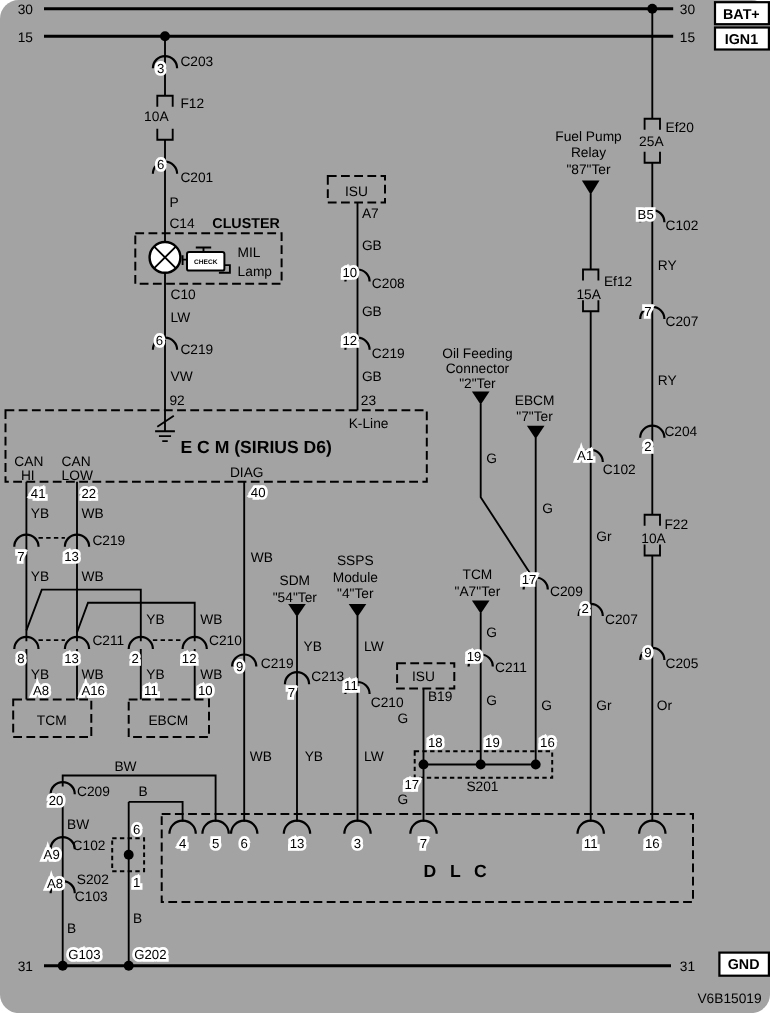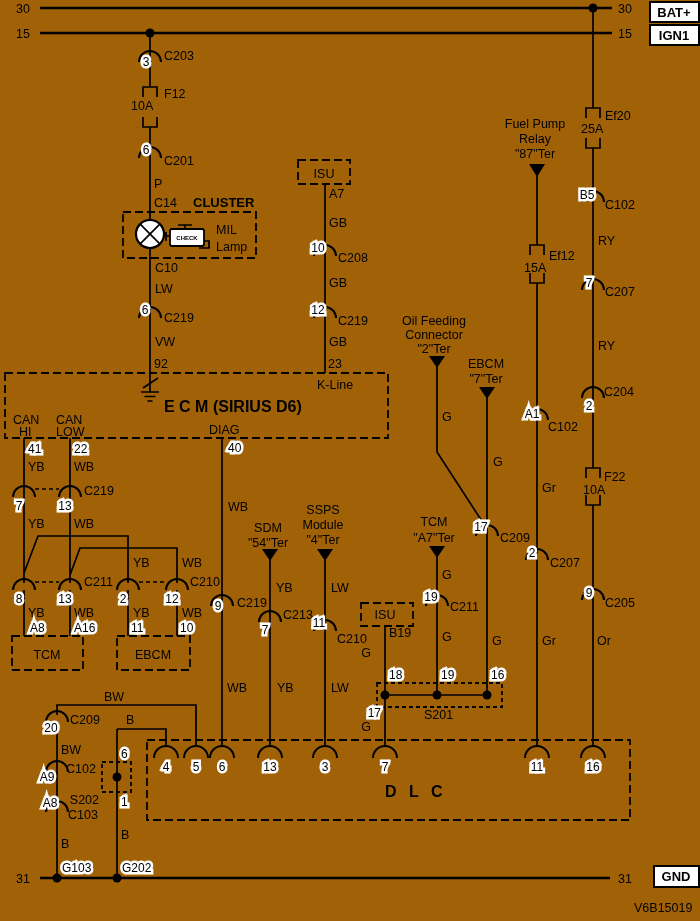--- a/index.html
+++ b/index.html
@@ -1,16 +1,16 @@
 <!DOCTYPE html>
 <html><head>
 <meta charset="utf-8">
 <style>
   html,body{margin:0;padding:0;background:#fff;}
-  .stage{position:relative;width:700px;height:921px;background:#a16207;font-family:"Liberation Sans",sans-serif;}
+  .stage{position:relative;width:700px;height:921px;background:#a3a3a3;font-family:"Liberation Sans",sans-serif;border-radius:17px;}
   svg text{fill:#000;font-family:"Liberation Sans",sans-serif;font-size:12.5px;}
   svg .pin{font-size:12px;paint-order:stroke;stroke:#fff;stroke-width:5px;}
   svg .big{font-size:16px;font-weight:bold;}
   svg .dlc{font-size:16px;font-weight:bold;letter-spacing:4px;}
   svg .tag{font-size:13px;font-weight:bold;}
   svg .tiny{font-size:6px;font-weight:bold;}
   svg .w{stroke:#000;stroke-width:1.7;fill:none;}
   svg .rail{stroke:#000;stroke-width:2.6;fill:none;}
   svg .arc{stroke:#000;stroke-width:2;fill:none;}
   svg .boxd{stroke:#000;stroke-width:1.8;fill:none;stroke-dasharray:8 4;}

